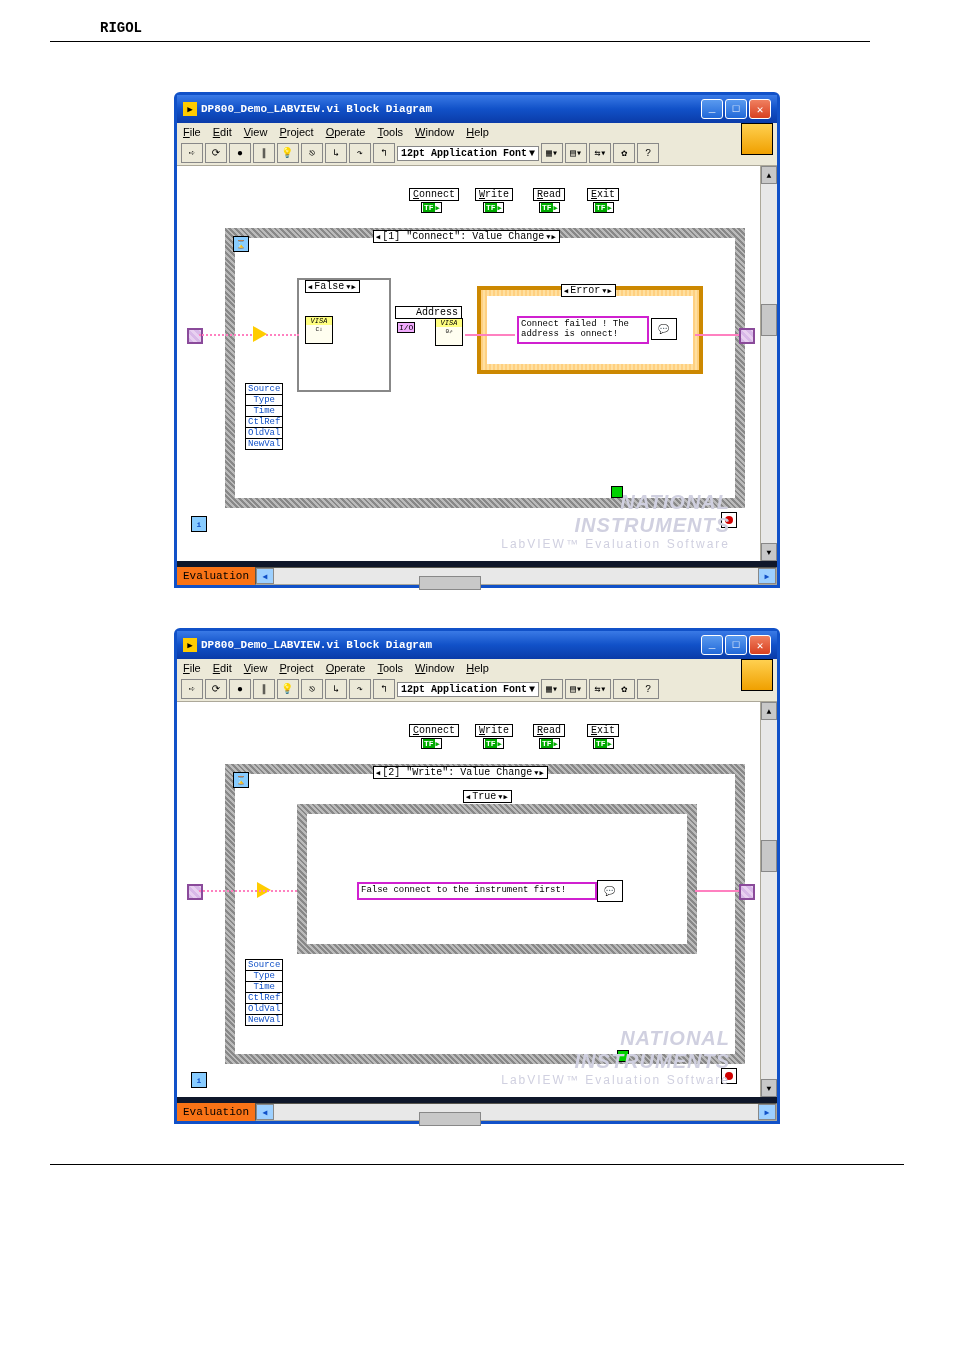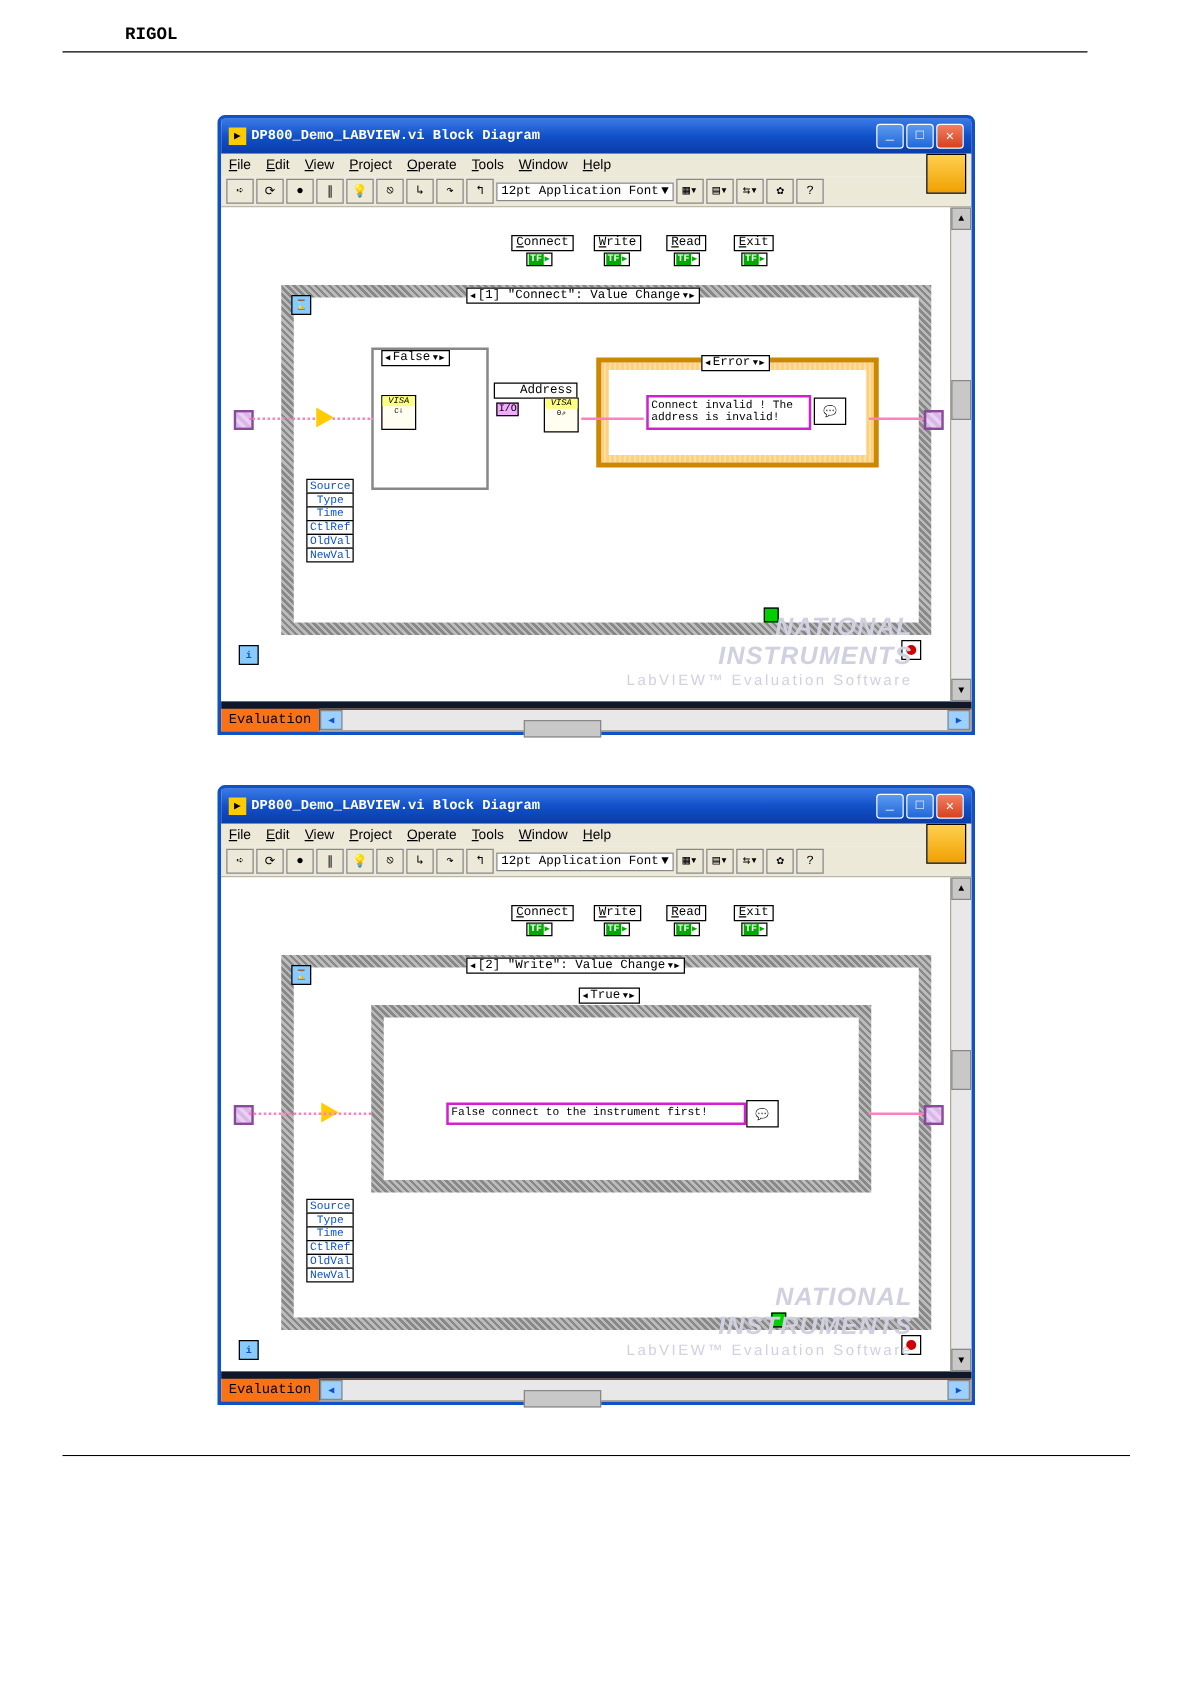--- a/index.html
+++ b/index.html
@@ -92,20 +92,21 @@
 }
 .tb-btn.wide { width: auto; padding: 0 4px; }
 .tb-font {
   border: 1px solid #888;
   background: #fff;
   font-size: 10px;
   padding: 1px 3px;
   display: inline-flex;
   align-items: center;
   gap: 2px;
+  font-weight: bold;
 }
 .tb-icon-corner {
   position: absolute;
   right: 4px;
   top: 28px;
   width: 30px;
   height: 30px;
   border: 1px solid #000;
   background: linear-gradient(#ffd050,#f0a000);
 }
@@ -402,21 +403,21 @@
       <div class="node-label" style="left:218px;top:140px;padding-left:20px;">Address</div>
       <div class="io-box" style="left:220px;top:156px;">I/O</div>
       <div class="visa-node" style="left:258px;top:152px;"><div class="vt">VISA</div>0⇗</div>
 
       <div class="frame-case orange" style="left:300px;top:120px;width:218px;height:80px;">
           <div class="inner"></div>
         </div>
       <div class="selector" style="left:384px;top:118px;">
           <span>Error</span>
         </div>
-      <div class="msg-box" style="left:340px;top:150px;width:124px;">Connect invalid ! The address is invalid!</div>
+      <div class="msg-box" style="left:340px;top:150px;width:124px;">Connect failed ! The address is onnect!</div>
       <div class="dialog-icon" style="left:474px;top:152px;">💬</div>
 
       <div class="wire-pink" style="left:288px;top:168px;width:50px;"></div>
       <div class="wire-pink" style="left:518px;top:168px;width:50px;"></div>
       <div class="frame-outer" style="left:562px;top:162px;width:12px;height:12px;"></div>
 
       <div class="cluster-list" style="left:68px;top:218px;">
         <div>Source</div>
         <div>Type</div>
         <div>Time</div>

